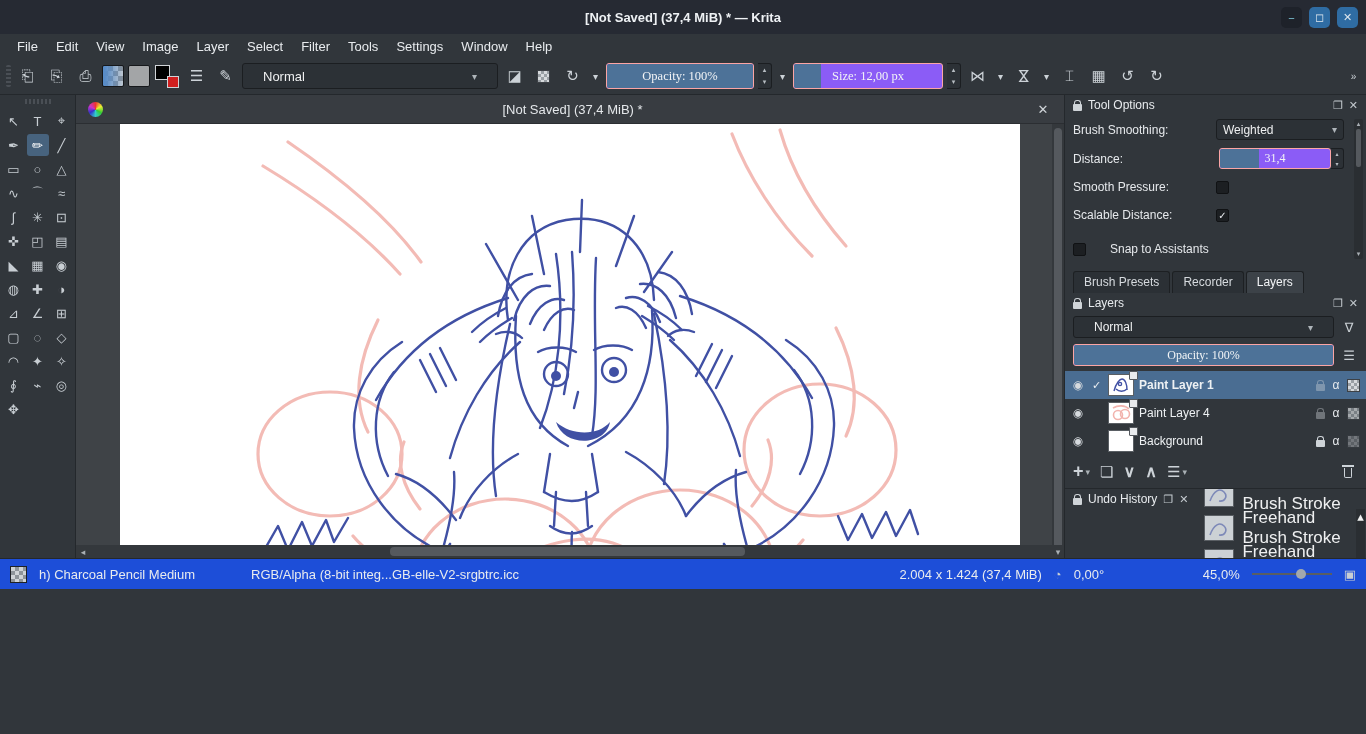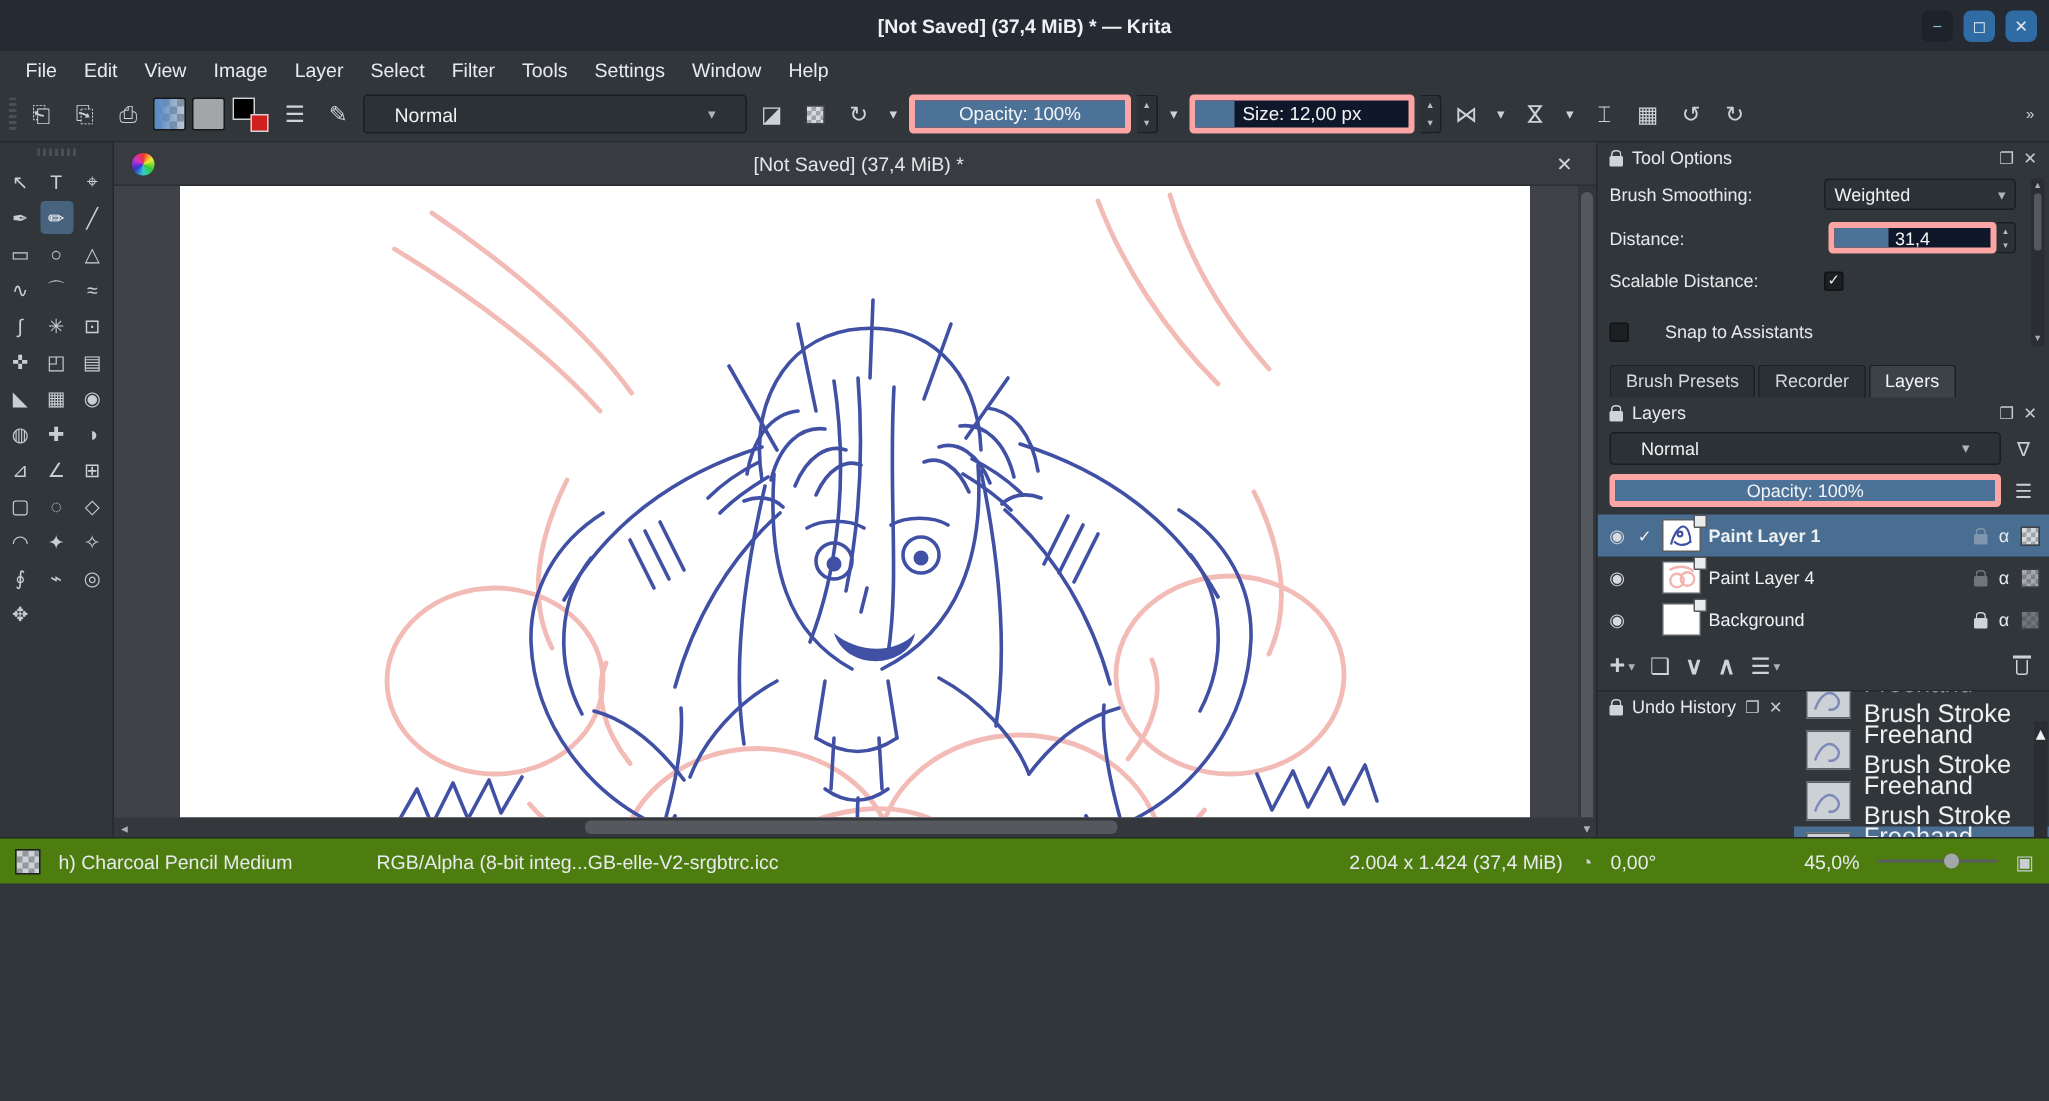--- a/index.html
+++ b/index.html
@@ -44,22 +44,22 @@
     background-position:0 0, 0 0, 5px 5px; }
   .swatch.pattern { background:#a3a5a7; }
   .fgbg { position:relative; width:26px; height:26px; }
   .fgbg .fg { position:absolute; left:1px; top:2px; width:15px; height:15px; background:#000;
     border:1px solid #cfd3d7; }
   .fgbg .bg { position:absolute; right:1px; bottom:1px; width:12px; height:12px; background:#d01f1f;
     border:1px solid #cfd3d7; }
   .dropdown { height:26px; background:#2c3136; border:1px solid #1b1e21; border-radius:3px;
     display:flex; align-items:center; justify-content:space-between; padding:0 20px; font-size:13px; }
   .dd-caret { font-size:10px; color:#aeb4b9; margin-left:10px; }
-  .slider-widget { position:relative; height:26px; background:#0f172a; border:4px solid #fca5a5;
-    border-radius:3px; overflow:hidden; display:flex; align-items:center; justify-content:center; }
+  .slider-widget { position:relative; height:26px; background:#8b5cf6; border:1px solid #fca5a5;
+    border-radius:3px; overflow:hidden; display:flex; align-items:center; justify-content:center;font-family:Liberation Serif, serif; }
   .slider-widget .fill { position:absolute; left:0; top:0; bottom:0; background:#4d7298; }
   .slider-widget .s-label { position:relative; font-size:12.5px; color:#f2f4f6; z-index:1; }
   .fill-full { width:100%; } .fill-35 { width:35%; } .fill-21 { width:21%; } .fill-18 { width:18%; }
   .spin-col { display:flex; flex-direction:column; width:14px; height:26px;
     border:1px solid #1b1e21; border-left:none; border-radius:0 3px 3px 0; background:#2c3136; }
   .spin-col span { flex:1; display:flex; align-items:center; justify-content:center;
     font-size:7px; color:#b7bdc2; }
   .rot90 { display:inline-block; transform:rotate(90deg); }
 
   
@@ -183,21 +183,21 @@
   .undo-list { flex:1; overflow:hidden; margin-top:-8px; padding-top:8px; }
   .undo-item { height:34px; display:flex; align-items:center; gap:8px; padding:0 8px; font-size:17px; }
   .undo-item.first { margin-top:-12px; }
   .undo-item.selected { background:#4a6d92; }
   .u-thumb { width:30px; height:26px; background:#ccd1d5; border:1px solid #5a5f64; flex:0 0 auto; }
   .u-thumb svg { display:block; width:28px; height:24px; }
   .undo-scrollbar { position:absolute; right:1px; top:20px; bottom:0; width:9px; background:#2a2e32;
     display:flex; flex-direction:column; align-items:center; }
 
   
-  .statusbar { height:31px; background:#4d7c0f; border-top:1px solid #24282c;
+  .statusbar { height:31px; background:#1d4ed8; border-top:1px solid #24282c;
     display:flex; align-items:center; padding:0 10px; gap:12px; flex:0 0 auto; font-size:13px; }
   .sb-checker { width:17px; height:17px; border:1px solid #1e2124;
     background-image:
       linear-gradient(45deg,#8e9499 25%,transparent 25%,transparent 75%,#8e9499 75%),
       linear-gradient(45deg,#8e9499 25%,#cfd3d6 25%,#cfd3d6 75%,#8e9499 75%);
     background-size:8px 8px; background-position:0 0,4px 4px; }
   .sb-brush { width:200px; color:#e8ebee; }
   .sb-profile { width:360px; color:#e8ebee; }
   .sb-spacer { flex:1; }
   .sb-size { color:#e8ebee; }
@@ -594,20 +594,26 @@
               <div class="fill fill-35"></div>
               <span class="s-label">31,4</span>
             </div>
             <div class="spin-col mini-spin">
               <span>▴</span>
               <span>▾</span>
             </div>
           </div>
         </div>
         <div class="opt-row">
+          <span class="opt-label">Smooth Pressure:</span>
+          <div style="width:128px;">
+              <span class="checkbox"></span>
+            </div>
+        </div>
+        <div class="opt-row">
           <span class="opt-label">Scalable Distance:</span>
           <div style="width:128px;">
               <span class="checkbox">
                 <span>✓</span>
               </span>
             </div>
         </div>
         <div class="opt-row snap-row">
           <span class="checkbox"></span>
           <span class="opt-label">Snap to Assistants</span>

